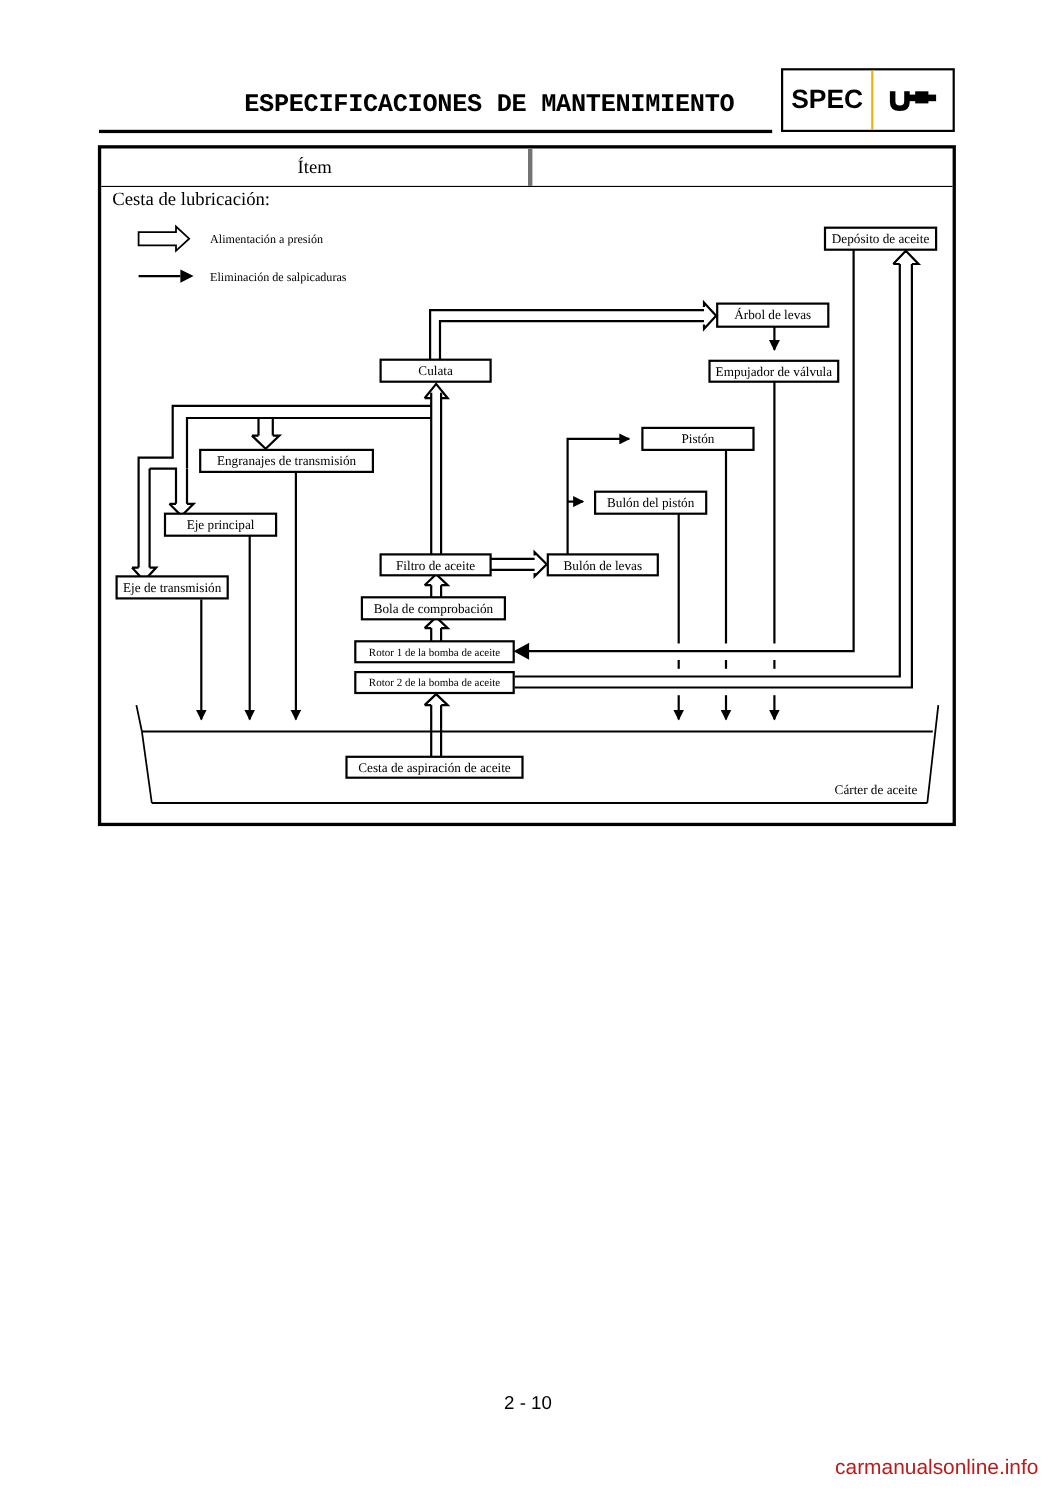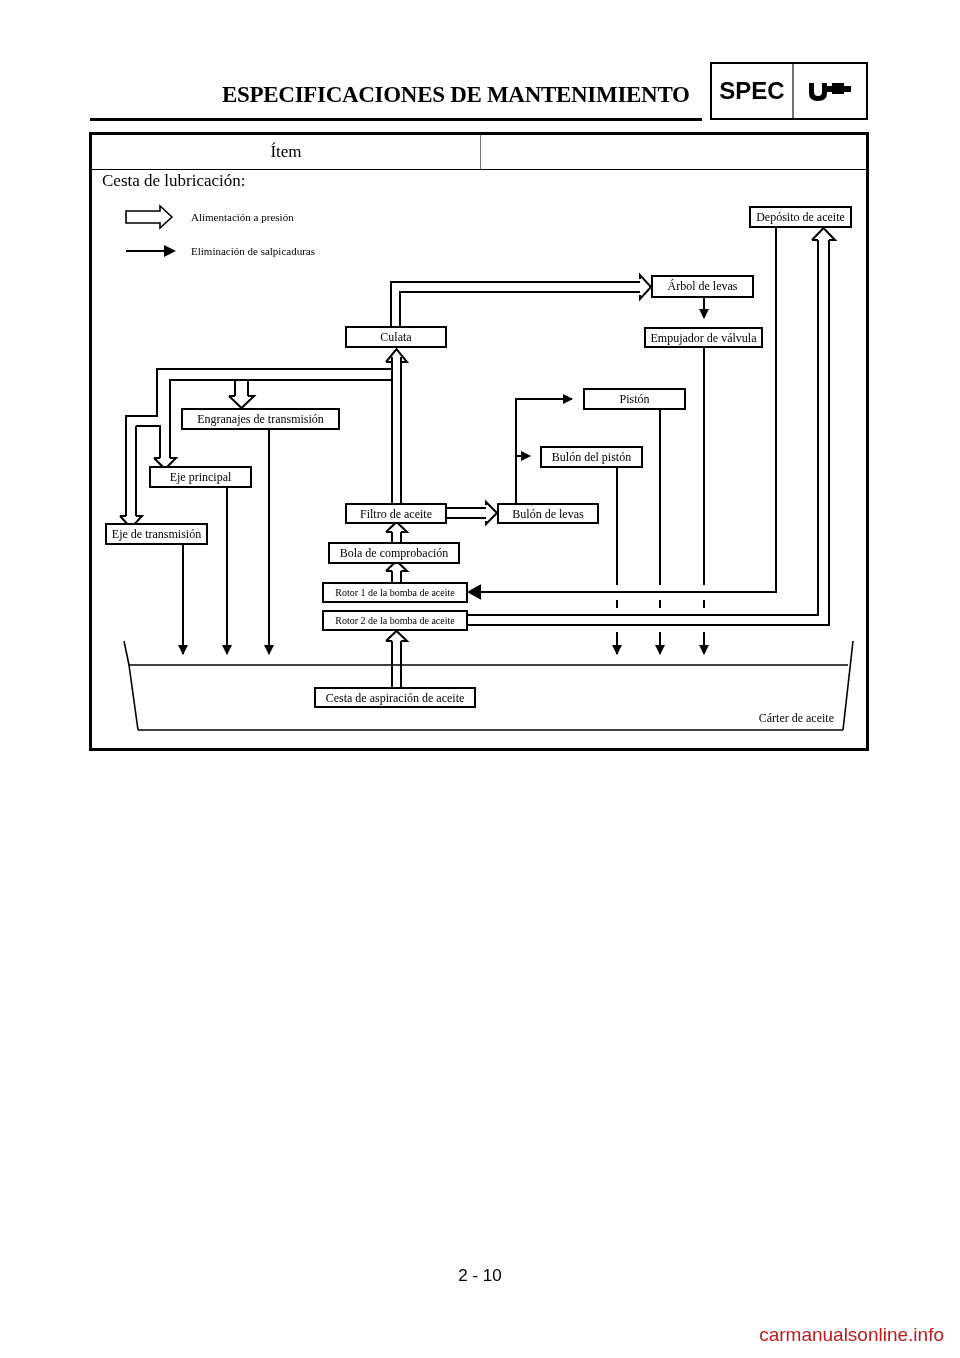--- a/index.html
+++ b/index.html
@@ -1,25 +1,25 @@
 <!DOCTYPE html>
 <html><head>
 <meta charset="utf-8">
 <style>
   html, body { margin: 0; padding: 0; background: #ffffff; }
   body { width: 960px; height: 1358px; position: relative; overflow: hidden; font-family: "Liberation Serif", serif; color: #000; }
-  .header-title { position: absolute; left: 222px; top: 82px; font-family: Liberation Serif, serif; font-weight: bold; font-size: 23px; letter-spacing: -0.3px; white-space: nowrap; }
+  .header-title { position: absolute; left: 222px; top: 82px; font-family: Liberation Mono, monospace; font-weight: bold; font-size: 23px; letter-spacing: -0.3px; white-space: nowrap; }
   .header-rule { position: absolute; left: 90px; top: 118px; width: 612px; height: 3px; background: #000; }
   .spec-box { position: absolute; left: 710px; top: 62px; width: 158px; height: 58px; border: 2px solid #000; box-sizing: border-box; display: flex; }
-  .spec-label { width: 80px; border-right: 2px solid #737373; display: flex; align-items: center; justify-content: center; font-family: "Liberation Sans", sans-serif; font-weight: bold; font-size: 24px; }
+  .spec-label { width: 80px; border-right: 2px solid #eab308; display: flex; align-items: center; justify-content: center; font-family: "Liberation Sans", sans-serif; font-weight: bold; font-size: 24px; }
   .spec-icon { flex: 1; display: flex; align-items: center; justify-content: center; }
   .table { position: absolute; left: 89px; top: 132px; width: 780px; height: 619px; border: 3px solid #000; box-sizing: border-box; }
   .table-head { height: 34px; border-bottom: 1px solid #000; display: flex; }
   .th { display: flex; align-items: center; justify-content: center; font-size: 17px; }
-  .th-item { width: 388px; border-right: 1px solid #737373; }
+  .th-item { width: 388px; border-right: 4px solid #737373; }
   .th-std { flex: 1; }
   .table-sub { position: absolute; left: 10px; top: 36px; font-size: 17px; }
   svg.diagram { position: absolute; left: 0; top: 0; }
   .box-rect { fill: #fff; stroke: #000; stroke-width: 2; }
   .box-text { font-family: "Liberation Serif", serif; font-size: 12px; fill: #000; }
   .box-text.small { font-size: 10px; }
   .legend-text { font-family: "Liberation Serif", serif; font-size: 11px; fill: #000; }
   .page-number { position: absolute; left: 0; width: 960px; top: 1266px; text-align: center; font-family: "Liberation Sans", sans-serif; font-size: 17px; }
   .watermark { position: absolute; right: 16px; top: 1324px; font-family: "Liberation Sans", sans-serif; font-size: 19px; color: #b91c1c; }
 </style>

